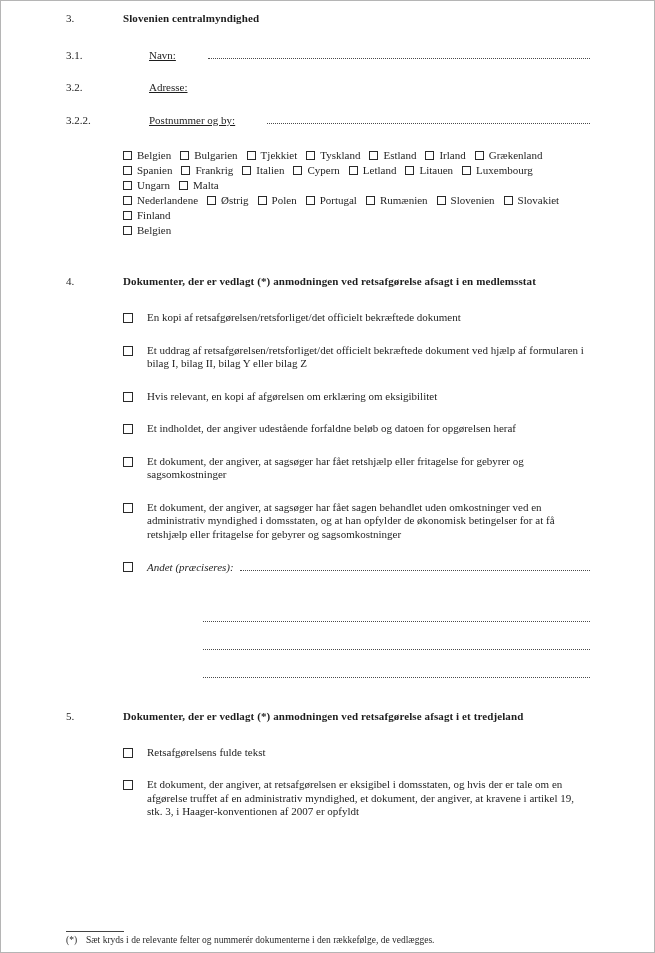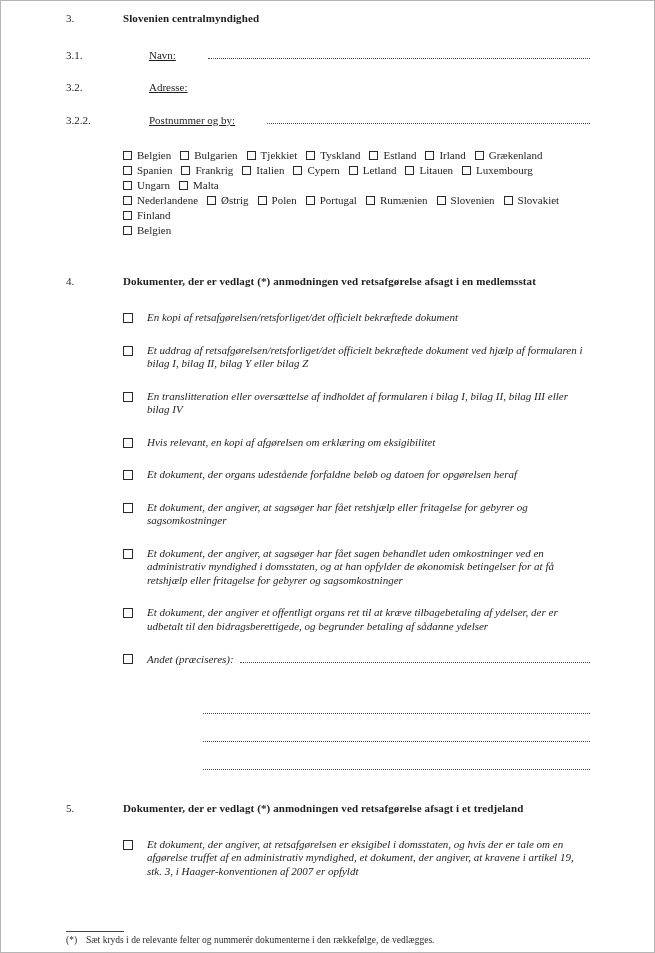--- a/index.html
+++ b/index.html
@@ -20,21 +20,21 @@
   .flabel{white-space:nowrap;text-decoration:underline;}
   .dots{flex:1;border-bottom:1px dotted #4a4a4a;height:10px;margin-left:6px;min-width:30px;}
   .content{margin-left:57px;}
   .cb{display:inline-block;width:8px;height:8px;border:1px solid #2a2a2a;background:#fff;flex-shrink:0;}
   .ms-row{line-height:15px;}
   .ms{white-space:nowrap;margin-right:9px;display:inline-block;}
   .ms .cb{width:7px;height:7px;margin-right:5px;vertical-align:-1px;}
   .members{margin-top:22px;}
   .item{display:flex;margin-bottom:19px;line-height:13.5px;}
   .item .cb{margin-right:14px;margin-top:2px;}
-  .itext{flex:1;font-style:italic;}
+  .itext{flex:1;}
   .andet-line{display:flex;align-items:baseline;flex:1;font-style:italic;}
   .blank-line{height:27px;border-bottom:1px dotted #4a4a4a;margin-left:80px;}
   .blank-lines{margin-bottom:0;}
   .gap-lg{margin-top:37px;}
   .gap-md{margin-top:32px;}
   .footnote{position:absolute;left:65px;right:64px;bottom:7px;font-size:9.5px;color:#2a2a2a;}
   .fn-rule{width:58px;border-top:1px solid #444;margin-bottom:3px;}
   .fn-body{display:flex;}
   .fn-marker{width:20px;flex-shrink:0;}
 </style>
@@ -92,49 +92,41 @@
       <div class="item">
         <span class="cb"></span>
         <span class="itext">En kopi af retsafgørelsen/retsforliget/det officielt bekræftede dokument</span>
       </div>
 
       <div class="item">
         <span class="cb"></span>
         <span class="itext">Et uddrag af retsafgørelsen/retsforliget/det officielt bekræftede dokument ved hjælp af formularen i bilag I, bilag II, bilag Y eller bilag Z</span>
       </div>
 
-      <div class="item">
-        <span class="cb"></span>
-        <span class="itext">En translitteration eller oversættelse af indholdet af formularen i bilag I, bilag II, bilag III eller bilag IV</span>
-      </div>
 
       <div class="item">
         <span class="cb"></span>
         <span class="itext">Hvis relevant, en kopi af afgørelsen om erklæring om eksigibilitet</span>
       </div>
 
       <div class="item">
         <span class="cb"></span>
-        <span class="itext">Et dokument, der organs udestående forfaldne beløb og datoen for opgørelsen heraf</span>
+        <span class="itext">Et indholdet, der angiver udestående forfaldne beløb og datoen for opgørelsen heraf</span>
       </div>
 
       <div class="item">
         <span class="cb"></span>
         <span class="itext">Et dokument, der angiver, at sagsøger har fået retshjælp eller fritagelse for gebyrer og sagsomkostninger</span>
       </div>
 
       <div class="item">
         <span class="cb"></span>
         <span class="itext">Et dokument, der angiver, at sagsøger har fået sagen behandlet uden omkostninger ved en administrativ myndighed i domsstaten, og at han opfylder de økonomisk betingelser for at få retshjælp eller fritagelse for gebyrer og sagsomkostninger</span>
       </div>
 
-      <div class="item">
-        <span class="cb"></span>
-        <span class="itext">Et dokument, der angiver et offentligt organs ret til at kræve tilbagebetaling af ydelser, der er udbetalt til den bidragsberettigede, og begrunder betaling af sådanne ydelser</span>
-      </div>
     </div>
 
   <div class="content">
     <div class="item">
       <span class="cb"></span>
       <span class="andet-line">
         <span>Andet (præciseres):</span>
         <span class="dots"></span>
       </span>
     </div>
@@ -145,20 +137,24 @@
     </div>
   </div>
 
   <div class="row hrow gap-md">
     <span class="num">5.</span>
     <span class="sec-title">Dokumenter, der er vedlagt (*) anmodningen ved retsafgørelse afsagt i et tredjeland</span>
   </div>
 
   <div class="content">
 
+      <div class="item">
+        <span class="cb"></span>
+        <span class="itext">Retsafgørelsens fulde tekst</span>
+      </div>
 
 
       <div class="item">
         <span class="cb"></span>
         <span class="itext">Et dokument, der angiver, at retsafgørelsen er eksigibel i domsstaten, og hvis der er tale om en afgørelse truffet af en administrativ myndighed, et dokument, der angiver, at kravene i artikel 19, stk. 3, i Haager-konventionen af 2007 er opfyldt</span>
       </div>
     </div>
 
 </div>
 

